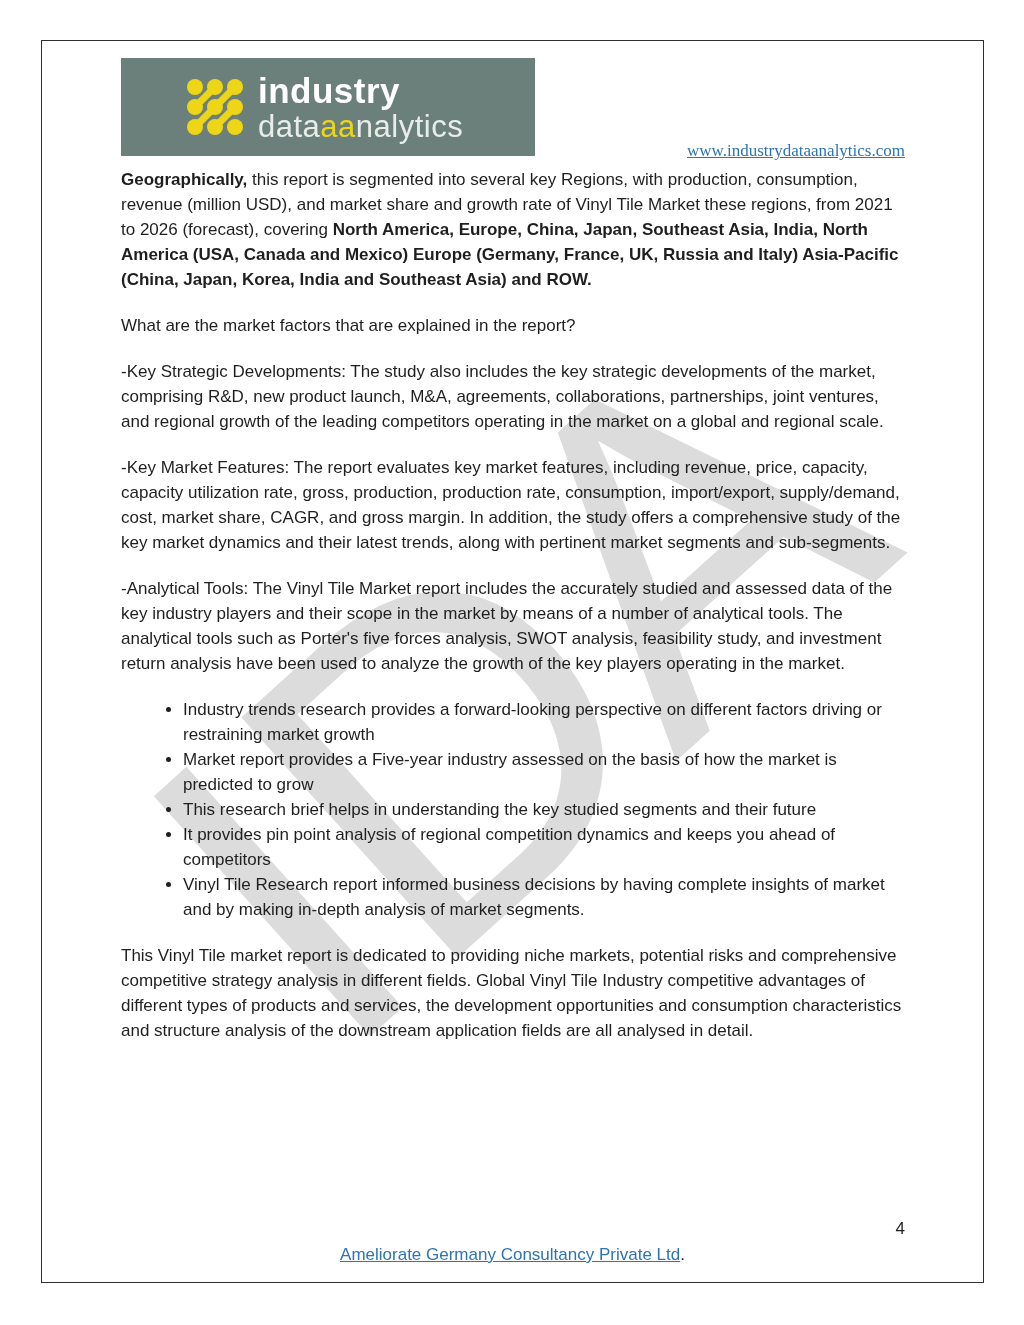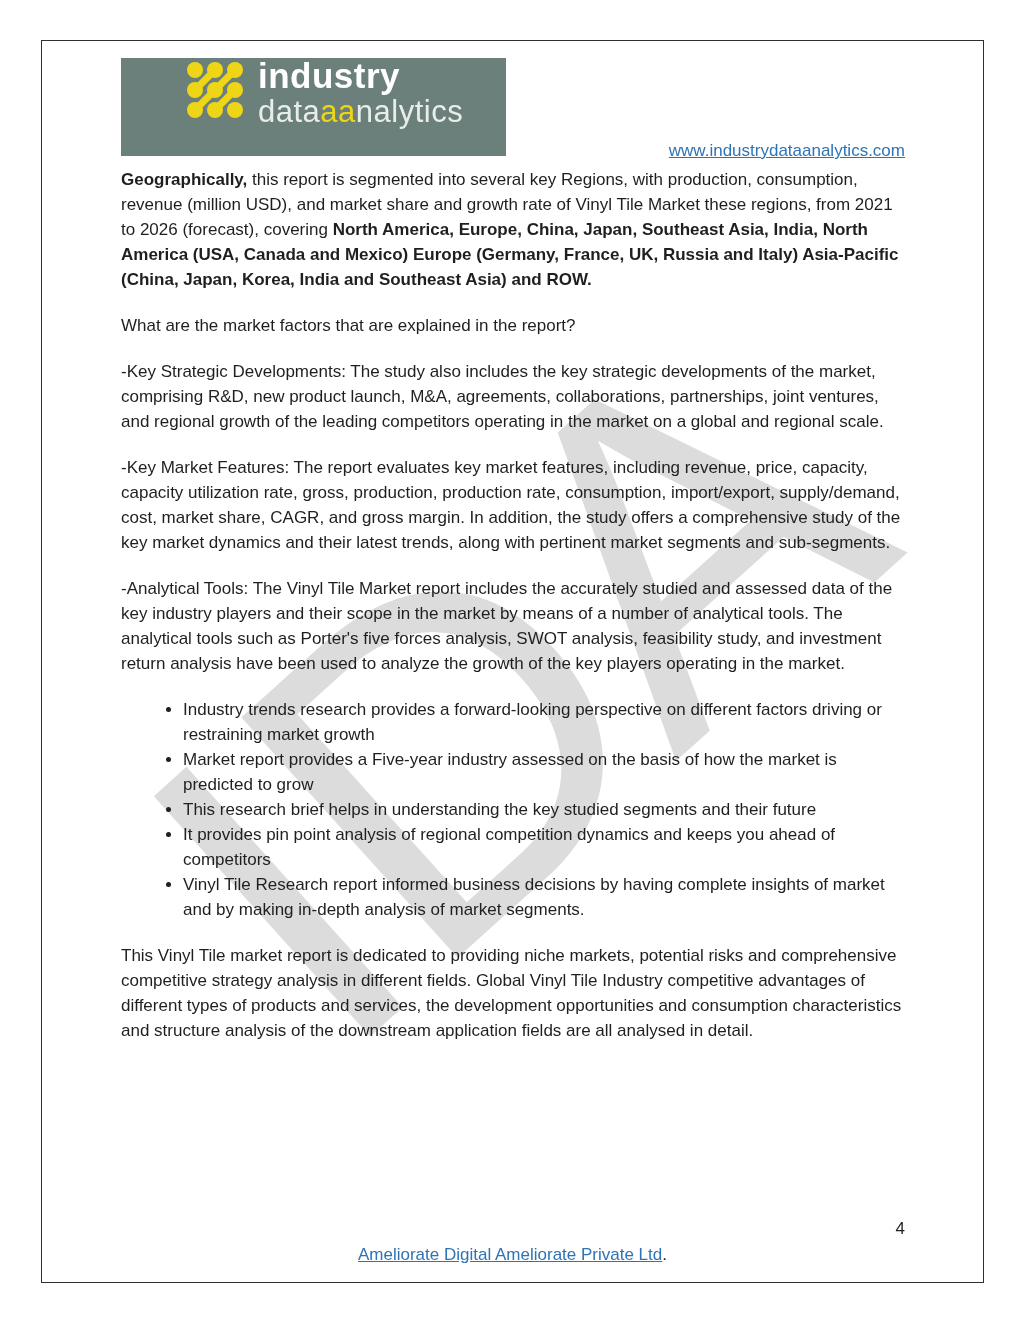--- a/index.html
+++ b/index.html
@@ -8,31 +8,31 @@
   .page{position:absolute;left:41px;top:40px;width:941px;height:1241px;background:#ffffff;
         border:1px solid #2f2f2f;overflow:hidden;}
 
   
   .watermark{position:absolute;left:-30px;top:220px;width:1000px;height:860px;
              display:flex;align-items:center;justify-content:center;z-index:0;pointer-events:none;}
   .watermark span{display:block;transform:rotate(-42deg);font-size:470px;line-height:1;
                   color:#dcdcdc;font-weight:400;letter-spacing:-8px;}
 
   
-  .logo{position:absolute;left:79px;top:17px;width:385px;height:98px;background:#6c807b;
-        display:flex;align-items:flex-start;z-index:2;}
+  .logo{position:absolute;left:79px;top:17px;width:414px;height:98px;background:#6c807b;
+        display:flex;align-items:center;z-index:2;}
   .logo-icon{margin-left:62px;flex:0 0 auto;}
   .logo-text{margin-left:11px;line-height:1;}
   .logo-line1{font-size:35px;font-weight:bold;color:#ffffff;letter-spacing:0.5px;}
   .logo-line2{font-size:31px;font-weight:400;color:#e9edea;letter-spacing:0.5px;margin-top:3px;}
   .logo-line2 .accent{color:#eed617;}
 
   
   .site-url{position:absolute;top:100px;right:78px;font-size:17px;color:#2e74b5;
-            text-decoration:underline;z-index:2;cursor:pointer;}
+            text-decoration:underline;z-index:2;cursor:pointer;font-family:Liberation Serif, serif;}
 
   
   .content{position:absolute;left:79px;top:122px;width:786px;z-index:1;
            font-size:17px;line-height:25px;color:#1f1f1f;}
   .content p{margin:4px 0 21px;}
   .content p.heading{font-weight:normal;}
   .bold{font-weight:bold;}
   ul.reasons{margin:4px 0 21px;padding-left:62px;list-style:disc;}
   ul.reasons li{margin:0;padding-left:0;}
 
@@ -99,17 +99,17 @@
         <li>It provides pin point analysis of regional competition dynamics and keeps you ahead of competitors</li>
         <li>Vinyl Tile Research report informed business decisions by having complete insights of market and by making in-depth analysis of market segments.</li>
       </ul>
 
       <p>This Vinyl Tile market report is dedicated to providing niche markets, potential risks and comprehensive competitive strategy analysis in different fields. Global Vinyl Tile Industry competitive advantages of different types of products and services, the development opportunities and consumption characteristics and structure analysis of the downstream application fields are all analysed in detail.</p>
     </main>
 
     <div class="page-number">4</div>
 
     <div class="footer-row">
-      <a href="#">Ameliorate Digital Ameliorate Private Ltd</a><span class="suffix">.</span>
+      <a href="#">Ameliorate Germany Consultancy Private Ltd</a><span class="suffix">.</span>
     </div>
 
   </div>
 </div>
 
 </body></html>

